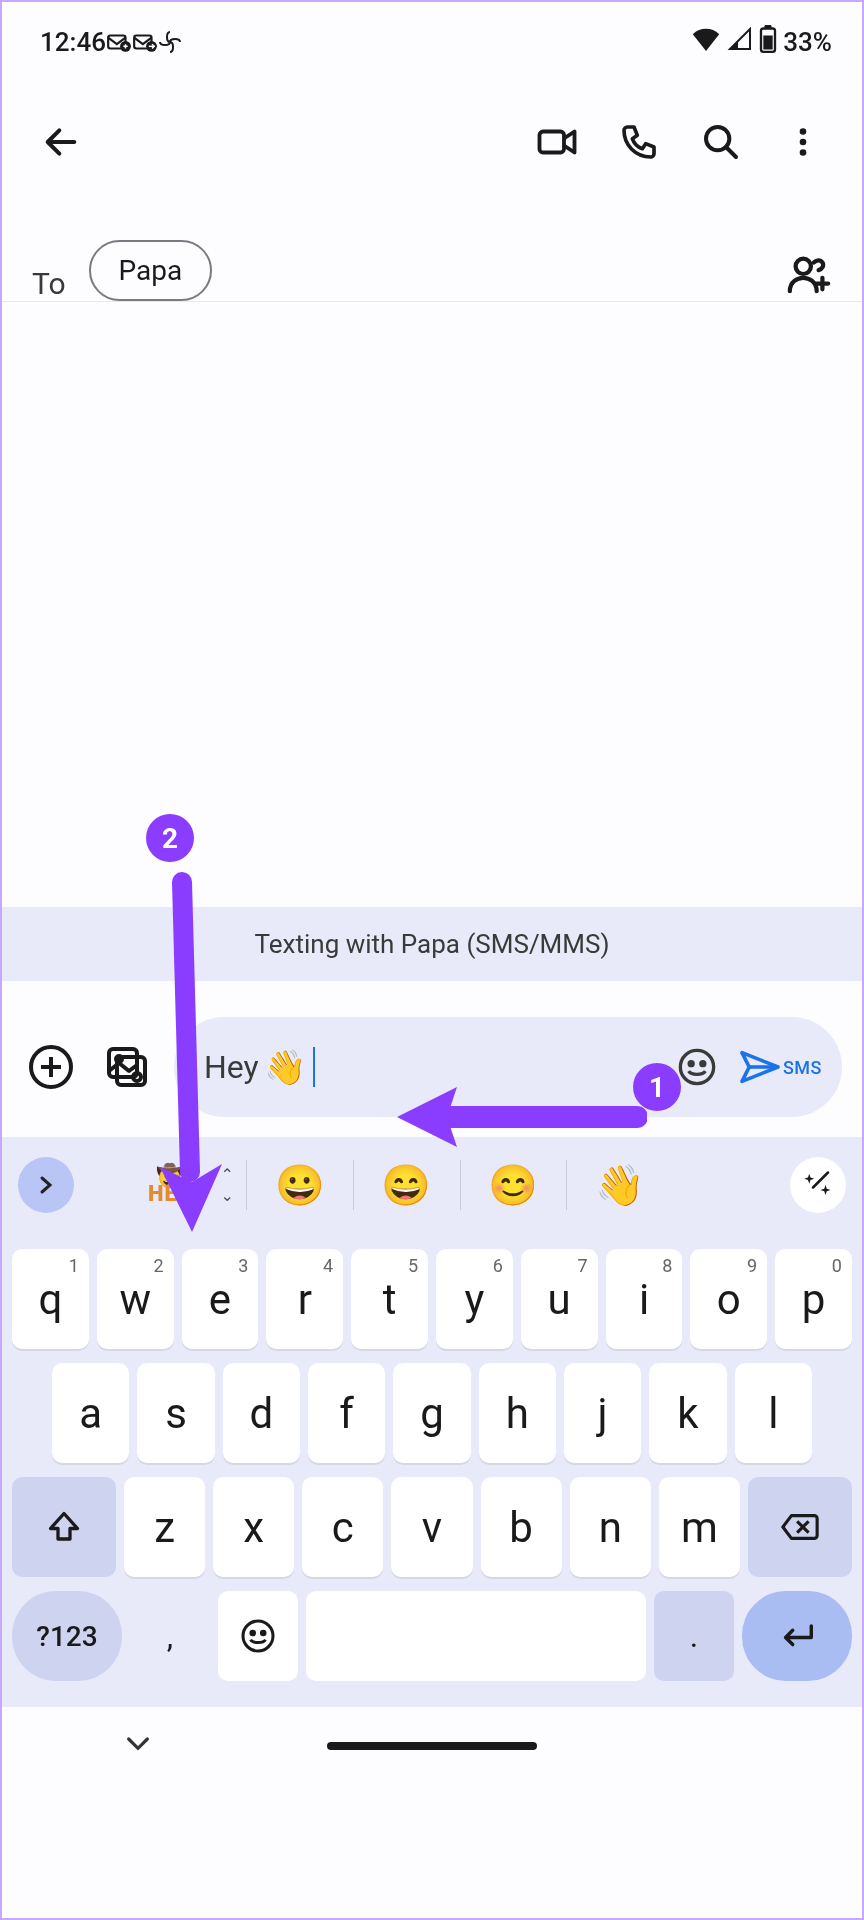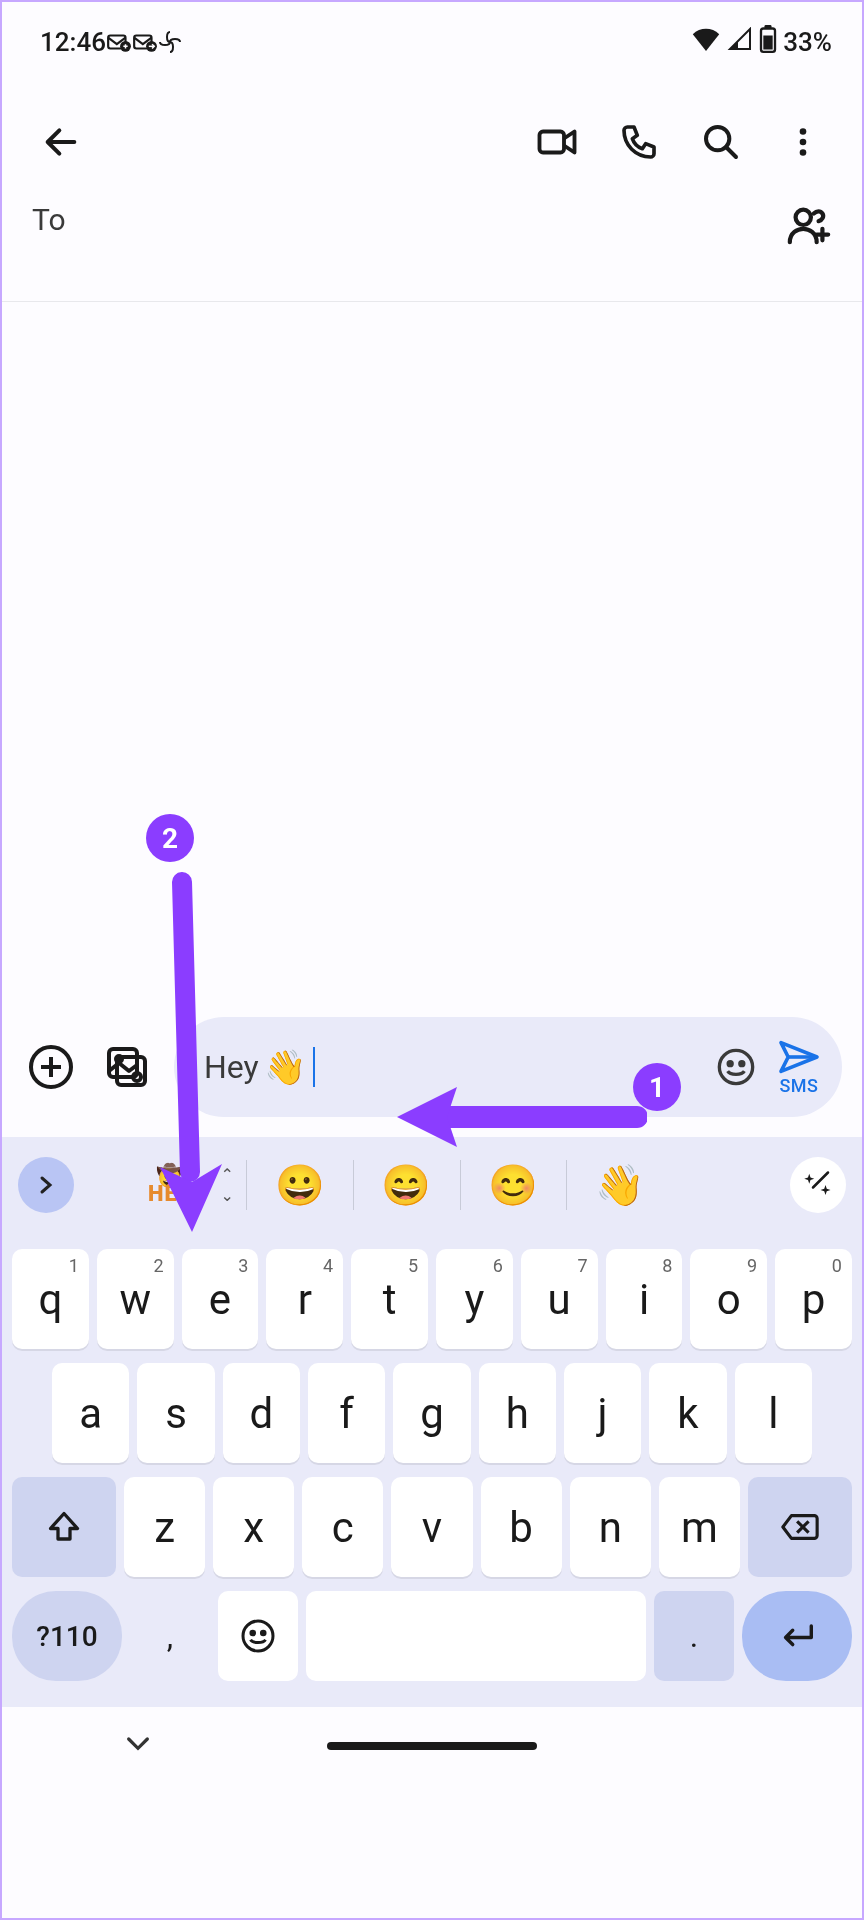--- a/index.html
+++ b/index.html
@@ -38,21 +38,21 @@
     width: 70px; height: 70px;
     display: flex; align-items: center; justify-content: center;
     border-radius: 50%;
   }
   .spacer { flex: 1; }
 
   
   .to-row {
     height: 100px;
     display: flex;
-    align-items: flex-start;
+    align-items: flex-end;
     padding: 0 30px;
     gap: 23px;
     border-bottom: 1px solid #e8e8ec;
   }
   .to-label { font-size: 30px; color: #3a3a3a; }
   .chip {
     border: 2px solid #7a7a82;
     border-radius: 36px;
     padding: 12px 28px;
     font-size: 28px;
@@ -102,21 +102,21 @@
     border-radius: 66px;
     height: 100px;
     display: flex;
     align-items: center;
     padding: 0 14px 0 30px;
     gap: 10px;
   }
   .compose-text { flex: 1; font-size: 32px; color: #3a3a3a; display: flex; align-items: center; gap: 6px;}
   .typing-cursor { width: 2px; height: 40px; background: #1a73e8; }
   .emoji-btn { width: 48px; height: 48px; display:flex;align-items:center;justify-content:center;}
-  .send-wrap { display:flex; flex-direction:column; align-items:center; padding:0 6px;}
+  .send-wrap { display:flex; flex-direction:row; align-items:center; padding:0 6px;}
   .send-label { font-size: 18px; color:#1a73e8; font-weight:500; letter-spacing:0.5px;}
 
   
   .sugg-strip {
     height: 96px;
     background: #e9eaf9;
     display: flex;
     align-items: center;
     padding: 0 16px;
     gap: 0;
@@ -286,32 +286,34 @@
     <svg width="36" height="36" viewBox="0 0 24 24" fill="#1a1a1a">
         <circle cx="12" cy="5" r="2.2"></circle>
         <circle cx="12" cy="12" r="2.2"></circle>
         <circle cx="12" cy="19" r="2.2"></circle>
       </svg>
   </div>
 </div>
 
 <div class="to-row">
   <span class="to-label">To</span>
+  <span class="chip">Papa</span>
   <div class="spacer"></div>
   <div>
     <svg width="46" height="46" viewBox="0 0 24 24" fill="none" stroke="#1a1a1a" stroke-width="2.2" stroke-linecap="round">
         <circle cx="9" cy="8" r="4"></circle>
         <path d="M2 21 C2 16 6 14 9 14 C12 14 16 16 16 21"></path>
         <path d="M14.5 6 C16 4.5 18 4.5 19 6 C20 7.5 19 9.5 17 10"></path>
         <path d="M19 14 V20 M16 17 H22"></path>
       </svg>
   </div>
 </div>
 
 <div class="conv">
+  <div class="texting-banner">Texting with Papa (SMS/MMS)</div>
 </div>
 
 <div class="compose-row">
   <div class="round-btn">
     <svg width="48" height="48" viewBox="0 0 24 24" fill="none" stroke="#1a1a1a" stroke-width="2">
         <circle cx="12" cy="12" r="10"></circle>
         <path d="M12 7 V17 M7 12 H17"></path>
       </svg>
   </div>
   <div class="round-btn">
@@ -448,21 +450,21 @@
     <div class="key">n</div>
     <div class="key">m</div>
     <div class="bksp">
       <svg width="40" height="36" viewBox="0 0 28 24" fill="none" stroke="#1a1a1a" stroke-width="2.2" stroke-linejoin="round">
           <path d="M8 4 H24 C25 4 26 5 26 6 V18 C26 19 25 20 24 20 H8 L2 12 Z"></path>
           <path d="M12 8 L20 16 M20 8 L12 16"></path>
         </svg>
     </div>
   </div>
   <div class="kbd-row row4">
-    <div class="spec sym">?110</div>
+    <div class="spec sym">?123</div>
     <div class="spec comma">,</div>
     <div class="spec emoji-key">
       <svg width="36" height="36" viewBox="0 0 24 24" fill="none" stroke="#1a1a1a" stroke-width="2">
           <circle cx="12" cy="12" r="10"></circle>
           <circle cx="8.5" cy="10" r="1.2" fill="#1a1a1a"></circle>
           <circle cx="15.5" cy="10" r="1.2" fill="#1a1a1a"></circle>
           <path d="M7 14.5 C8.5 17 15.5 17 17 14.5"></path>
         </svg>
     </div>
     <div class="spec space"></div>

